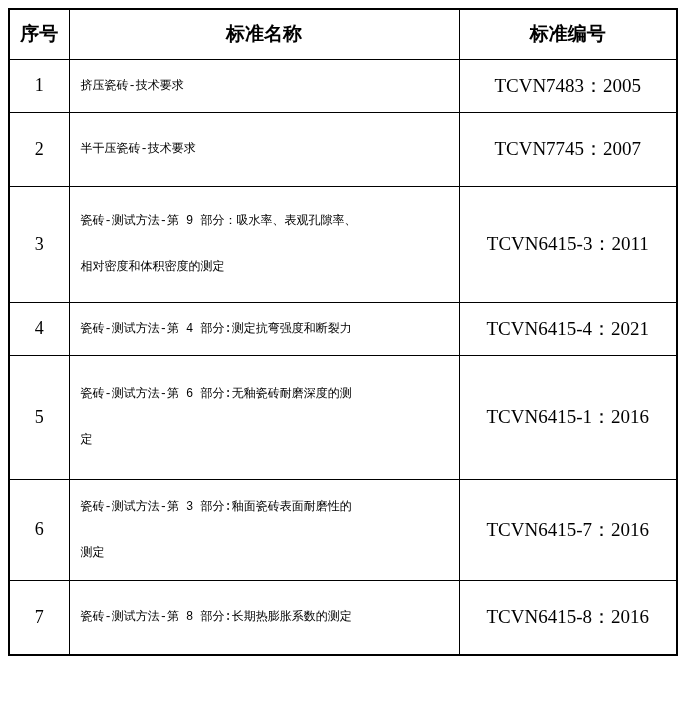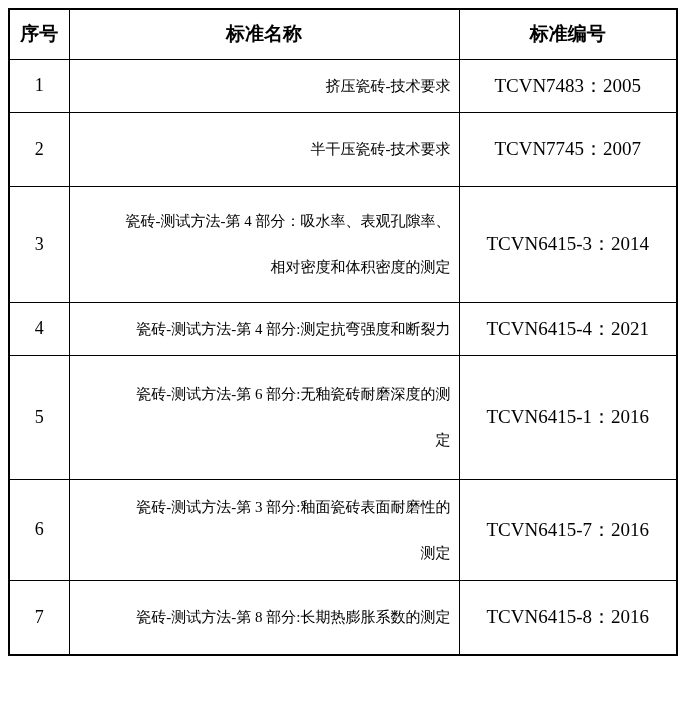--- a/index.html
+++ b/index.html
@@ -40,25 +40,26 @@
     font-size: 19px;
     text-align: center;
     padding: 0;
   }
   td.cell-no {
     text-align: center;
     font-size: 18px;
     padding: 0;
   }
   td.cell-name {
-    text-align: right;
-    font-size: 15px;
+    text-align: left;
+    font-size: 12px;
     line-height: 46px;
     padding: 0 8px 0 11px;
     white-space: pre-line;
+    font-family: Liberation Mono, monospace;
   }
   td.cell-code {
     text-align: center;
     font-size: 19px;
     padding: 13px;
     white-space: nowrap;
   }
 </style>
 </head>
 <body>
@@ -83,23 +84,23 @@
         <td class="cell-name">挤压瓷砖-技术要求</td>
         <td class="cell-code">TCVN7483：2005</td>
       </tr>
       <tr style="height:74px">
         <td class="cell-no">2</td>
         <td class="cell-name">半干压瓷砖-技术要求</td>
         <td class="cell-code">TCVN7745：2007</td>
       </tr>
       <tr style="height:116px">
         <td class="cell-no">3</td>
-        <td class="cell-name">瓷砖-测试方法-第 4 部分：吸水率、表观孔隙率、
+        <td class="cell-name">瓷砖-测试方法-第 9 部分：吸水率、表观孔隙率、
 相对密度和体积密度的测定</td>
-        <td class="cell-code">TCVN6415-3：2014</td>
+        <td class="cell-code">TCVN6415-3：2011</td>
       </tr>
       <tr style="height:50px">
         <td class="cell-no">4</td>
         <td class="cell-name">瓷砖-测试方法-第 4 部分:测定抗弯强度和断裂力</td>
         <td class="cell-code">TCVN6415-4：2021</td>
       </tr>
       <tr style="height:124px">
         <td class="cell-no">5</td>
         <td class="cell-name">瓷砖-测试方法-第 6 部分:无釉瓷砖耐磨深度的测
 定</td>

